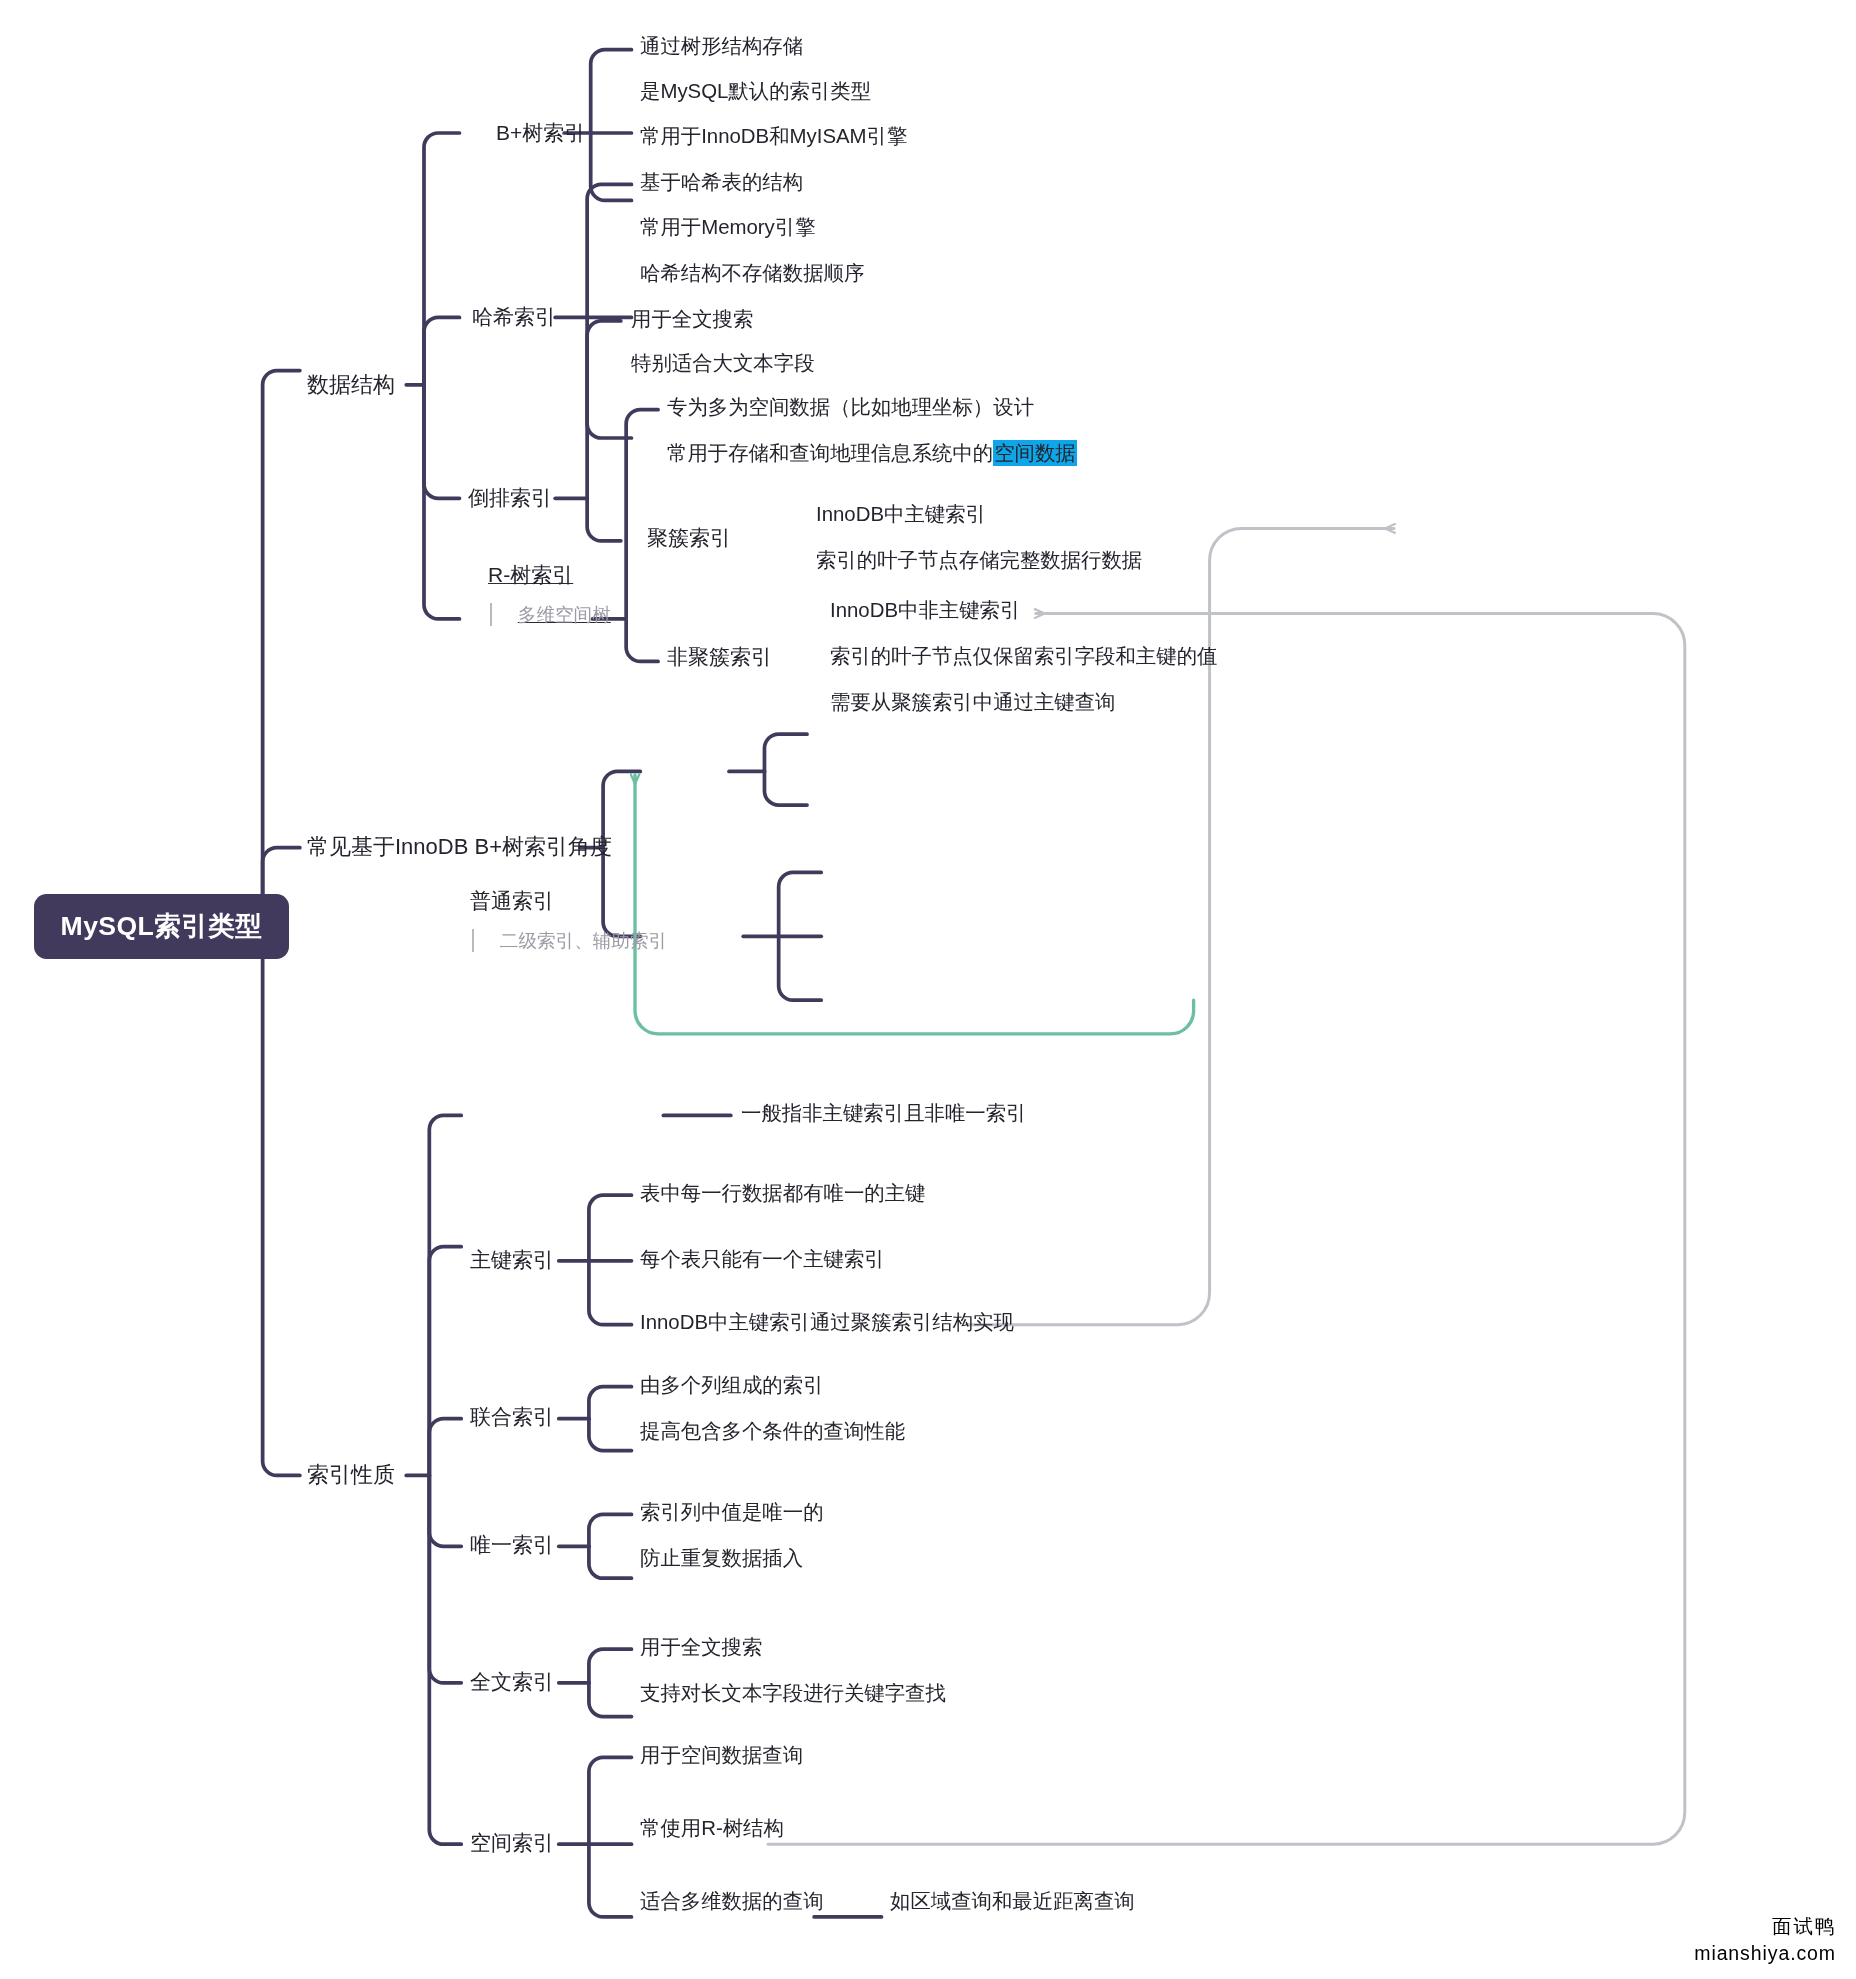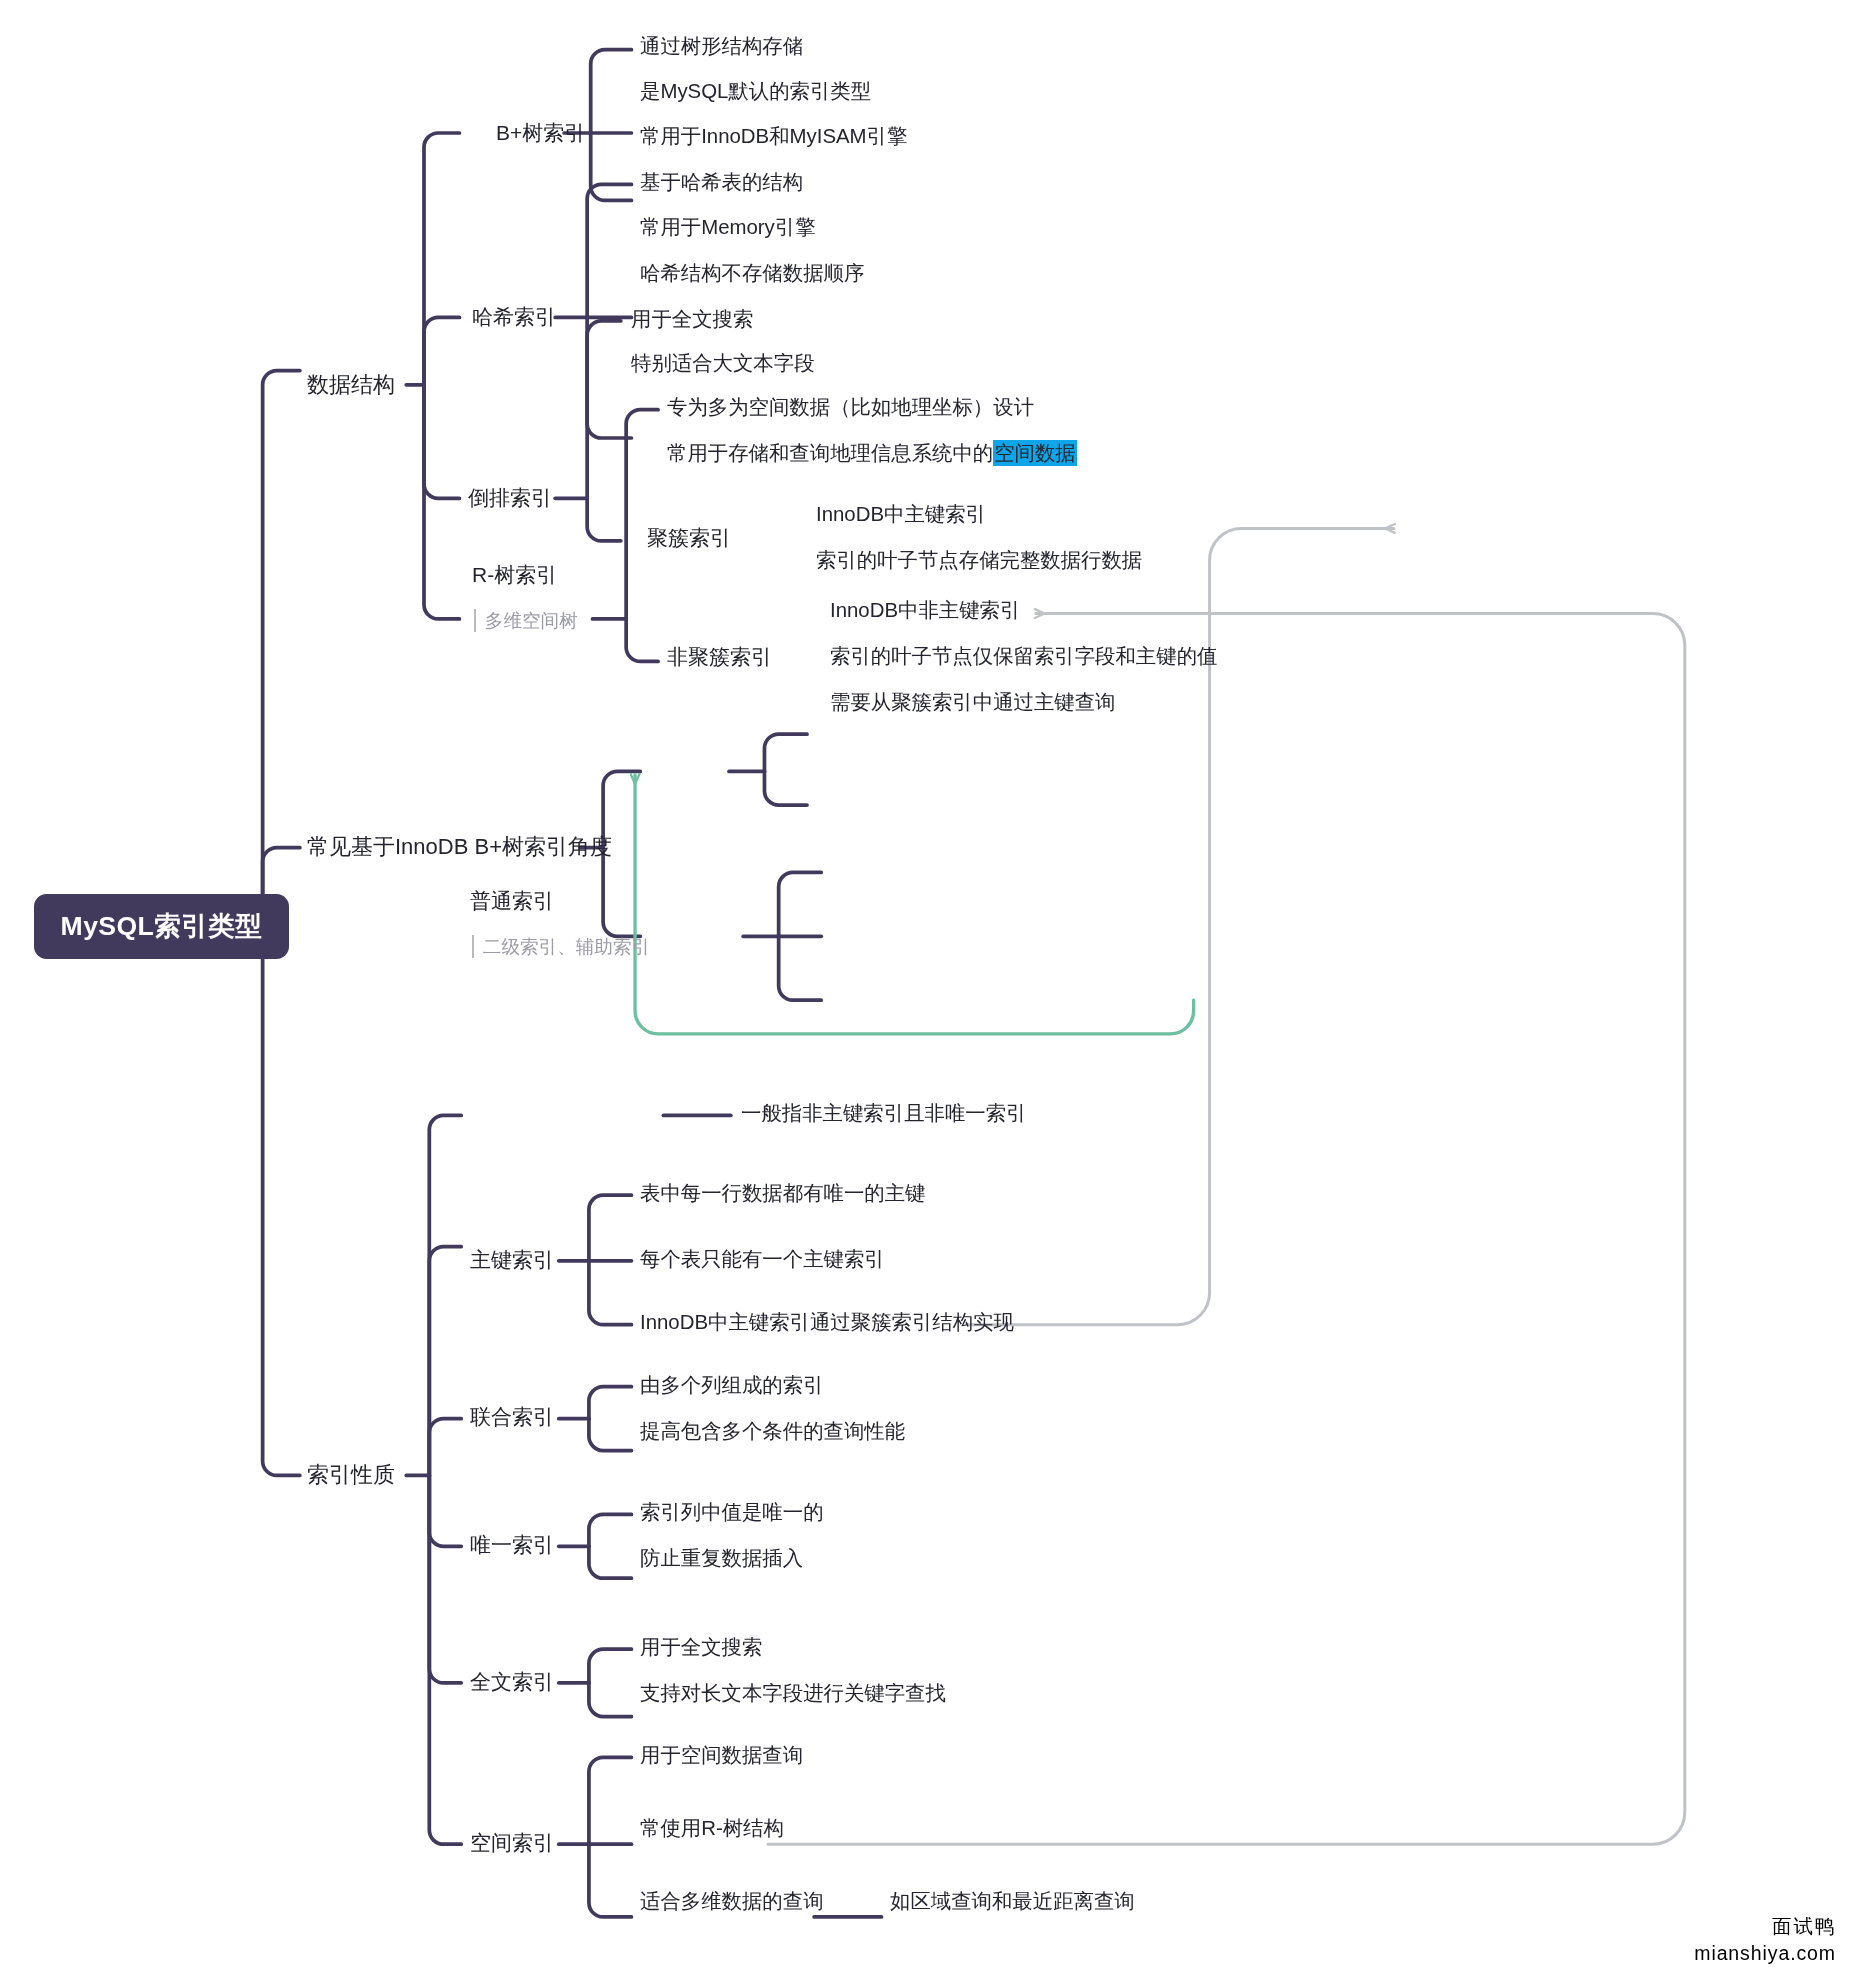--- a/index.html
+++ b/index.html
@@ -56,22 +56,22 @@
     color: #24242e;
   }
   .node-with-sub {
     display: block;
   }
   .node-sub {
     display: block;
     font-size: 18.6px;
     color: #9b9ba6;
     border-left: 2.7px solid #b9b9c2;
-    padding-left: 9px;
-    margin-top: 21px;
+    padding-left: 26px;
+    margin-top: 15px;
     margin-left: 1.8px;
   }
   .hl {
     background: #0ea5e9;
     padding: 1.8px 0.9px;
   }
   
   #watermark {
     position: absolute;
     right: 21px;
@@ -196,21 +196,21 @@
   <div class="node node-l1" style="left:307px; top:833px;">常见基于InnoDB B+树索引角度</div>
 
   <div class="node node-l1" style="left:307px; top:1461px;">索引性质</div>
 
   <div class="node node-l2" style="left:468px; top:120px;margin-left:28px;">B+树索引</div>
 
   <div class="node node-l2" style="left:472px; top:304px;">哈希索引</div>
 
   <div class="node node-l2" style="left:468px; top:485px;">倒排索引</div>
 
-  <div class="node node-with-sub" style="left:472px; top:562px;">
+  <div class="node node-with-sub" style="left:488px; top:562px;text-decoration:underline;">
     <span class="node-l2">R-树索引</span>
     <span class="node-sub">多维空间树</span>
   </div>
 
   <div class="node node-l3" style="left:640px; top:34px;">通过树形结构存储</div>
   <div class="node node-l3" style="left:640px; top:79px;">是MySQL默认的索引类型</div>
   <div class="node node-l3" style="left:640px; top:124px;">常用于InnoDB和MyISAM引擎</div>
 
   <div class="node node-l3" style="left:640px; top:170px;">基于哈希表的结构</div>
   <div class="node node-l3" style="left:640px; top:215px;">常用于Memory引擎</div>

